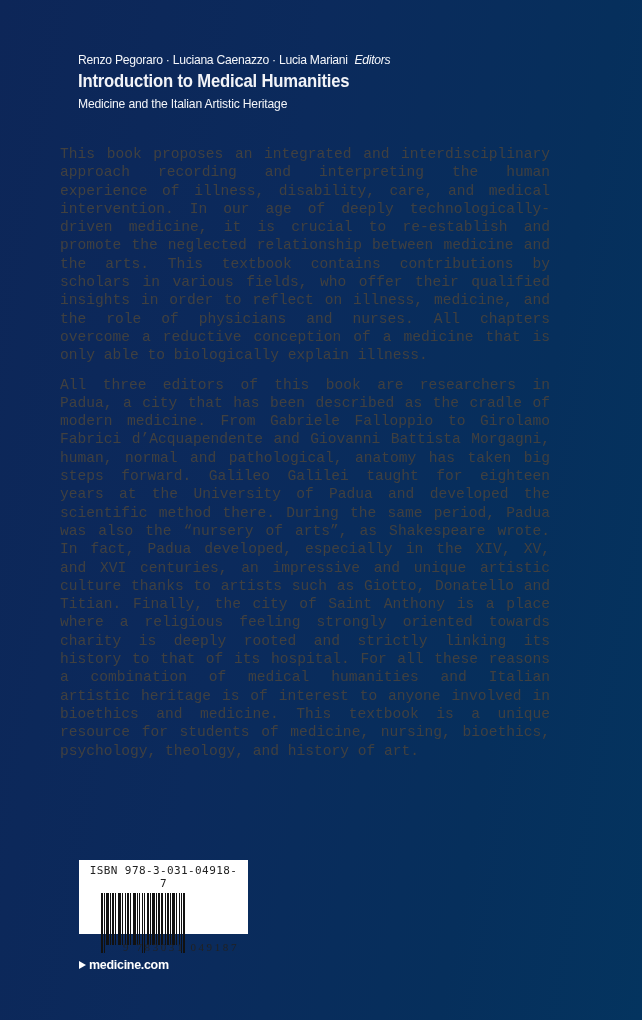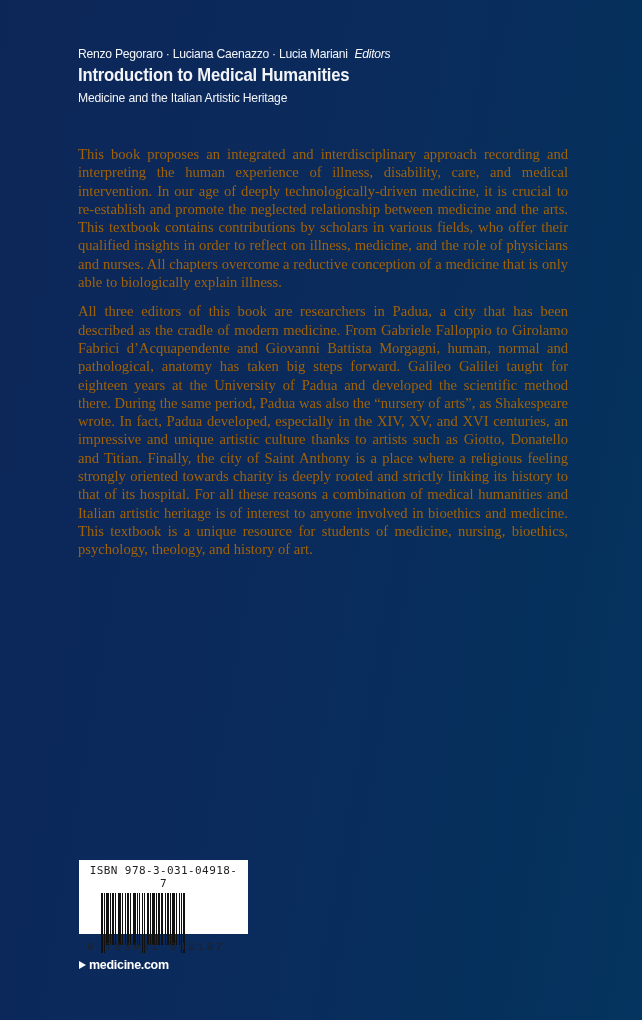--- a/index.html
+++ b/index.html
@@ -2,40 +2,40 @@
 <html><head>
   <meta charset="utf-8">
   <style>
     html, body { margin: 0; padding: 0; }
     body {
       width: 642px; height: 1020px; overflow: hidden;
       background: linear-gradient(100deg, #0d2658 0%, #0b2a5c 40%, #062f5c 75%, #04345f 100%);
       position: relative;
       color: #f2f4f8;
     }
-    .header { position: absolute; left: 78px; top: 46px; font-family: "Liberation Sans", sans-serif; }
+    .header { position: absolute; left: 78px; top: 52px; font-family: "Liberation Sans", sans-serif; }
     .editors { font-size: 13.5px; letter-spacing: -0.3px; transform: scaleX(0.9); transform-origin: left; white-space: nowrap; color: #f4f6fa; }
     .editors .role { font-style: italic; margin-left: 4px; }
     .title { font-size: 18.5px; font-weight: bold; margin-top: 3px; transform: scaleX(0.9); transform-origin: left; white-space: nowrap; letter-spacing: -0.2px; }
     .subtitle { font-size: 13.5px; margin-top: 4px; transform: scaleX(0.9); transform-origin: left; white-space: nowrap; letter-spacing: -0.2px; }
     .body-text {
-      position: absolute; left: 78px; top: 145px; width: 490px;
-      font-family: Liberation Serif, serif; font-size: 14.6px; line-height: 18.3px;
-      text-align: justify; color: #a16207;
+      position: absolute; left: 60px; top: 145px; width: 490px;
+      font-family: Liberation Mono, monospace; font-size: 14.6px; line-height: 18.3px;
+      text-align: justify; color: #404040;
     }
     .body-text p { margin: 0 0 11px 0; }
     .barcode-box {
       position: absolute; left: 79px; top: 860px; width: 169px; height: 74px;
       background: #ffffff; box-sizing: border-box; padding: 4px 8px;
     }
     .isbn { font-family: "DejaVu Sans Mono", monospace; font-size: 11px; color: #222; text-align: center; letter-spacing: 0.4px; }
     .bars { display: flex; align-items: flex-start; height: 56px; margin-top: 3px; margin-left: 14px; }
     .bars span { display: block; background: #111; height: 52px; margin-right: 1.2px; }
     .bars span.g { height: 60px; }
-    .digits { font-family: Liberation Mono, monospace; font-size: 11px; color: #222; margin-top: -8px; letter-spacing: 2.6px; white-space: nowrap; }
+    .digits { font-family: Liberation Serif, serif; font-size: 11px; color: #222; margin-top: -8px; letter-spacing: 2.6px; white-space: nowrap; margin-left: 36px; }
     .springer { position: absolute; left: 79px; top: 958px; font-family: "Liberation Sans", sans-serif; font-weight: bold; font-size: 12.5px; color: #fff; display: flex; align-items: center; letter-spacing: -0.3px; }
     .tri { width: 0; height: 0; border-top: 4.5px solid transparent; border-bottom: 4.5px solid transparent; border-left: 7px solid #fff; margin-right: 3px; }
   </style>
 </head>
 <body>
 
 <div class="header">
   <div class="editors">
     <span>Renzo Pegoraro · Luciana Caenazzo · Lucia Mariani</span>
     <span class="role">Editors</span>

